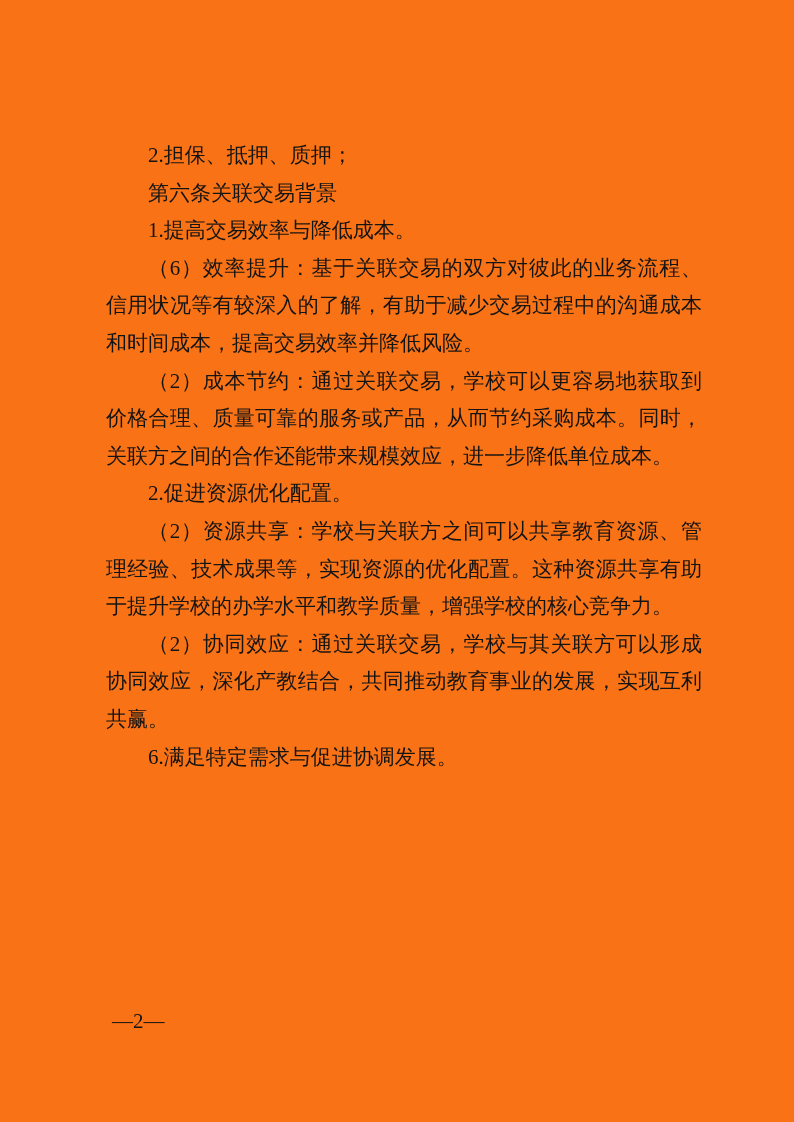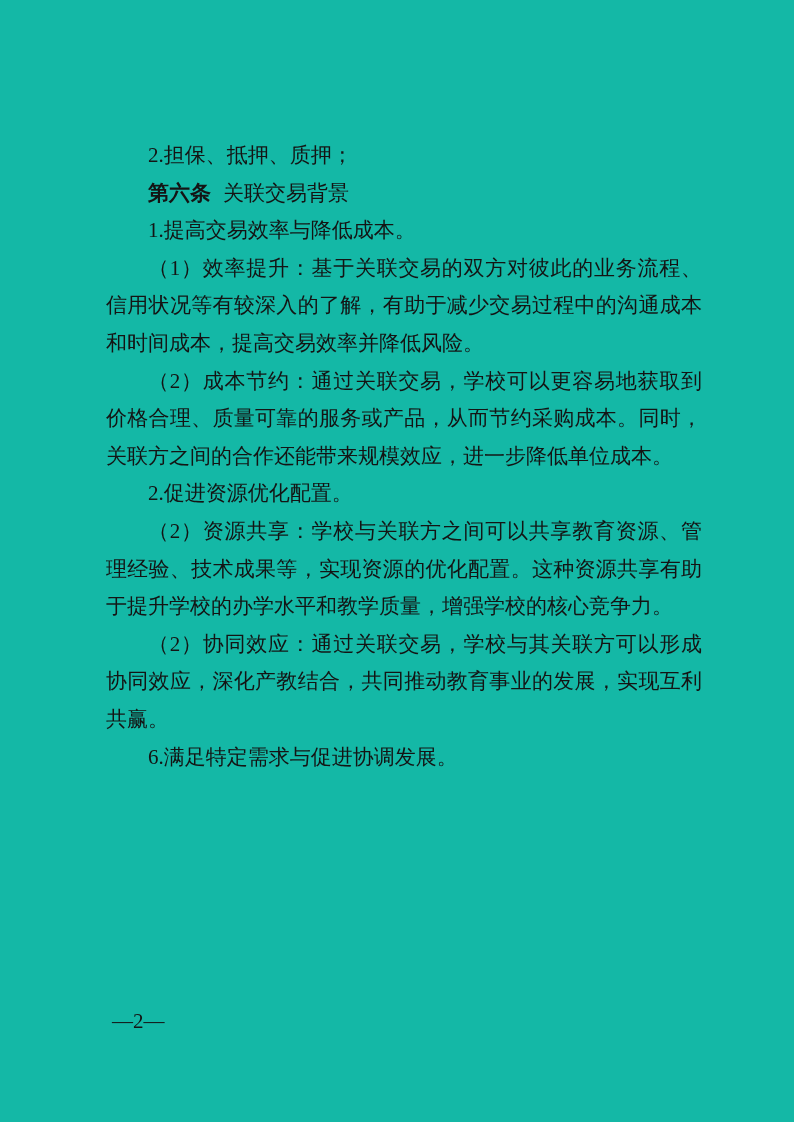--- a/index.html
+++ b/index.html
@@ -1,21 +1,21 @@
 <!DOCTYPE html>
 <html><head>
 <meta charset="utf-8">
 <style>
   * { margin: 0; padding: 0; box-sizing: border-box; }
   html, body { background: #888; }
   .page {
     position: relative;
     width: 794px;
     height: 1122px;
-    background: #14b8a6;
+    background: #f97316;
     margin: 0 auto;
     overflow: hidden;
     font-family: "Liberation Serif", "DejaVu Serif", serif;
     color: #141414;
   }
   .text-block {
     position: absolute;
     left: 106px;
     top: 137px;
     width: 596px;
@@ -25,43 +25,43 @@
     line-height: 37.6px;
     text-align: justify;
     text-justify: inter-ideograph;
     text-indent: 2em;
     word-break: break-all;
   }
   .para-heading {
     font-weight: normal;
   }
   .article-line .article-label {
-    font-weight: bold;
-    margin-right: 12px;
+    font-weight: normal;
+    margin-right: 0;
   }
   .page-footer {
     position: absolute;
     left: 112px;
     top: 1006px;
     font-size: 21px;
     line-height: 30px;
     color: #141414;
   }
 </style>
 </head>
 <body>
 
 <div class="page">
   <main class="text-block">
     <p>2.担保、抵押、质押；</p>
     <p class="article-line">
       <span class="article-label">第六条</span><span>关联交易背景</span>
     </p>
     <p class="para-heading">1.提高交易效率与降低成本。</p>
-    <p>（1）效率提升：基于关联交易的双方对彼此的业务流程、信用状况等有较深入的了解，有助于减少交易过程中的沟通成本和时间成本，提高交易效率并降低风险。</p>
+    <p>（6）效率提升：基于关联交易的双方对彼此的业务流程、信用状况等有较深入的了解，有助于减少交易过程中的沟通成本和时间成本，提高交易效率并降低风险。</p>
     <p>（2）成本节约：通过关联交易，学校可以更容易地获取到价格合理、质量可靠的服务或产品，从而节约采购成本。同时，关联方之间的合作还能带来规模效应，进一步降低单位成本。</p>
     <p class="para-heading">2.促进资源优化配置。</p>
     <p>（2）资源共享：学校与关联方之间可以共享教育资源、管理经验、技术成果等，实现资源的优化配置。这种资源共享有助于提升学校的办学水平和教学质量，增强学校的核心竞争力。</p>
     <p>（2）协同效应：通过关联交易，学校与其关联方可以形成协同效应，深化产教结合，共同推动教育事业的发展，实现互利共赢。</p>
     <p class="para-heading">6.满足特定需求与促进协调发展。</p>
   </main>
   <footer class="page-footer">
     <span>—2—</span>
   </footer>
 </div>

